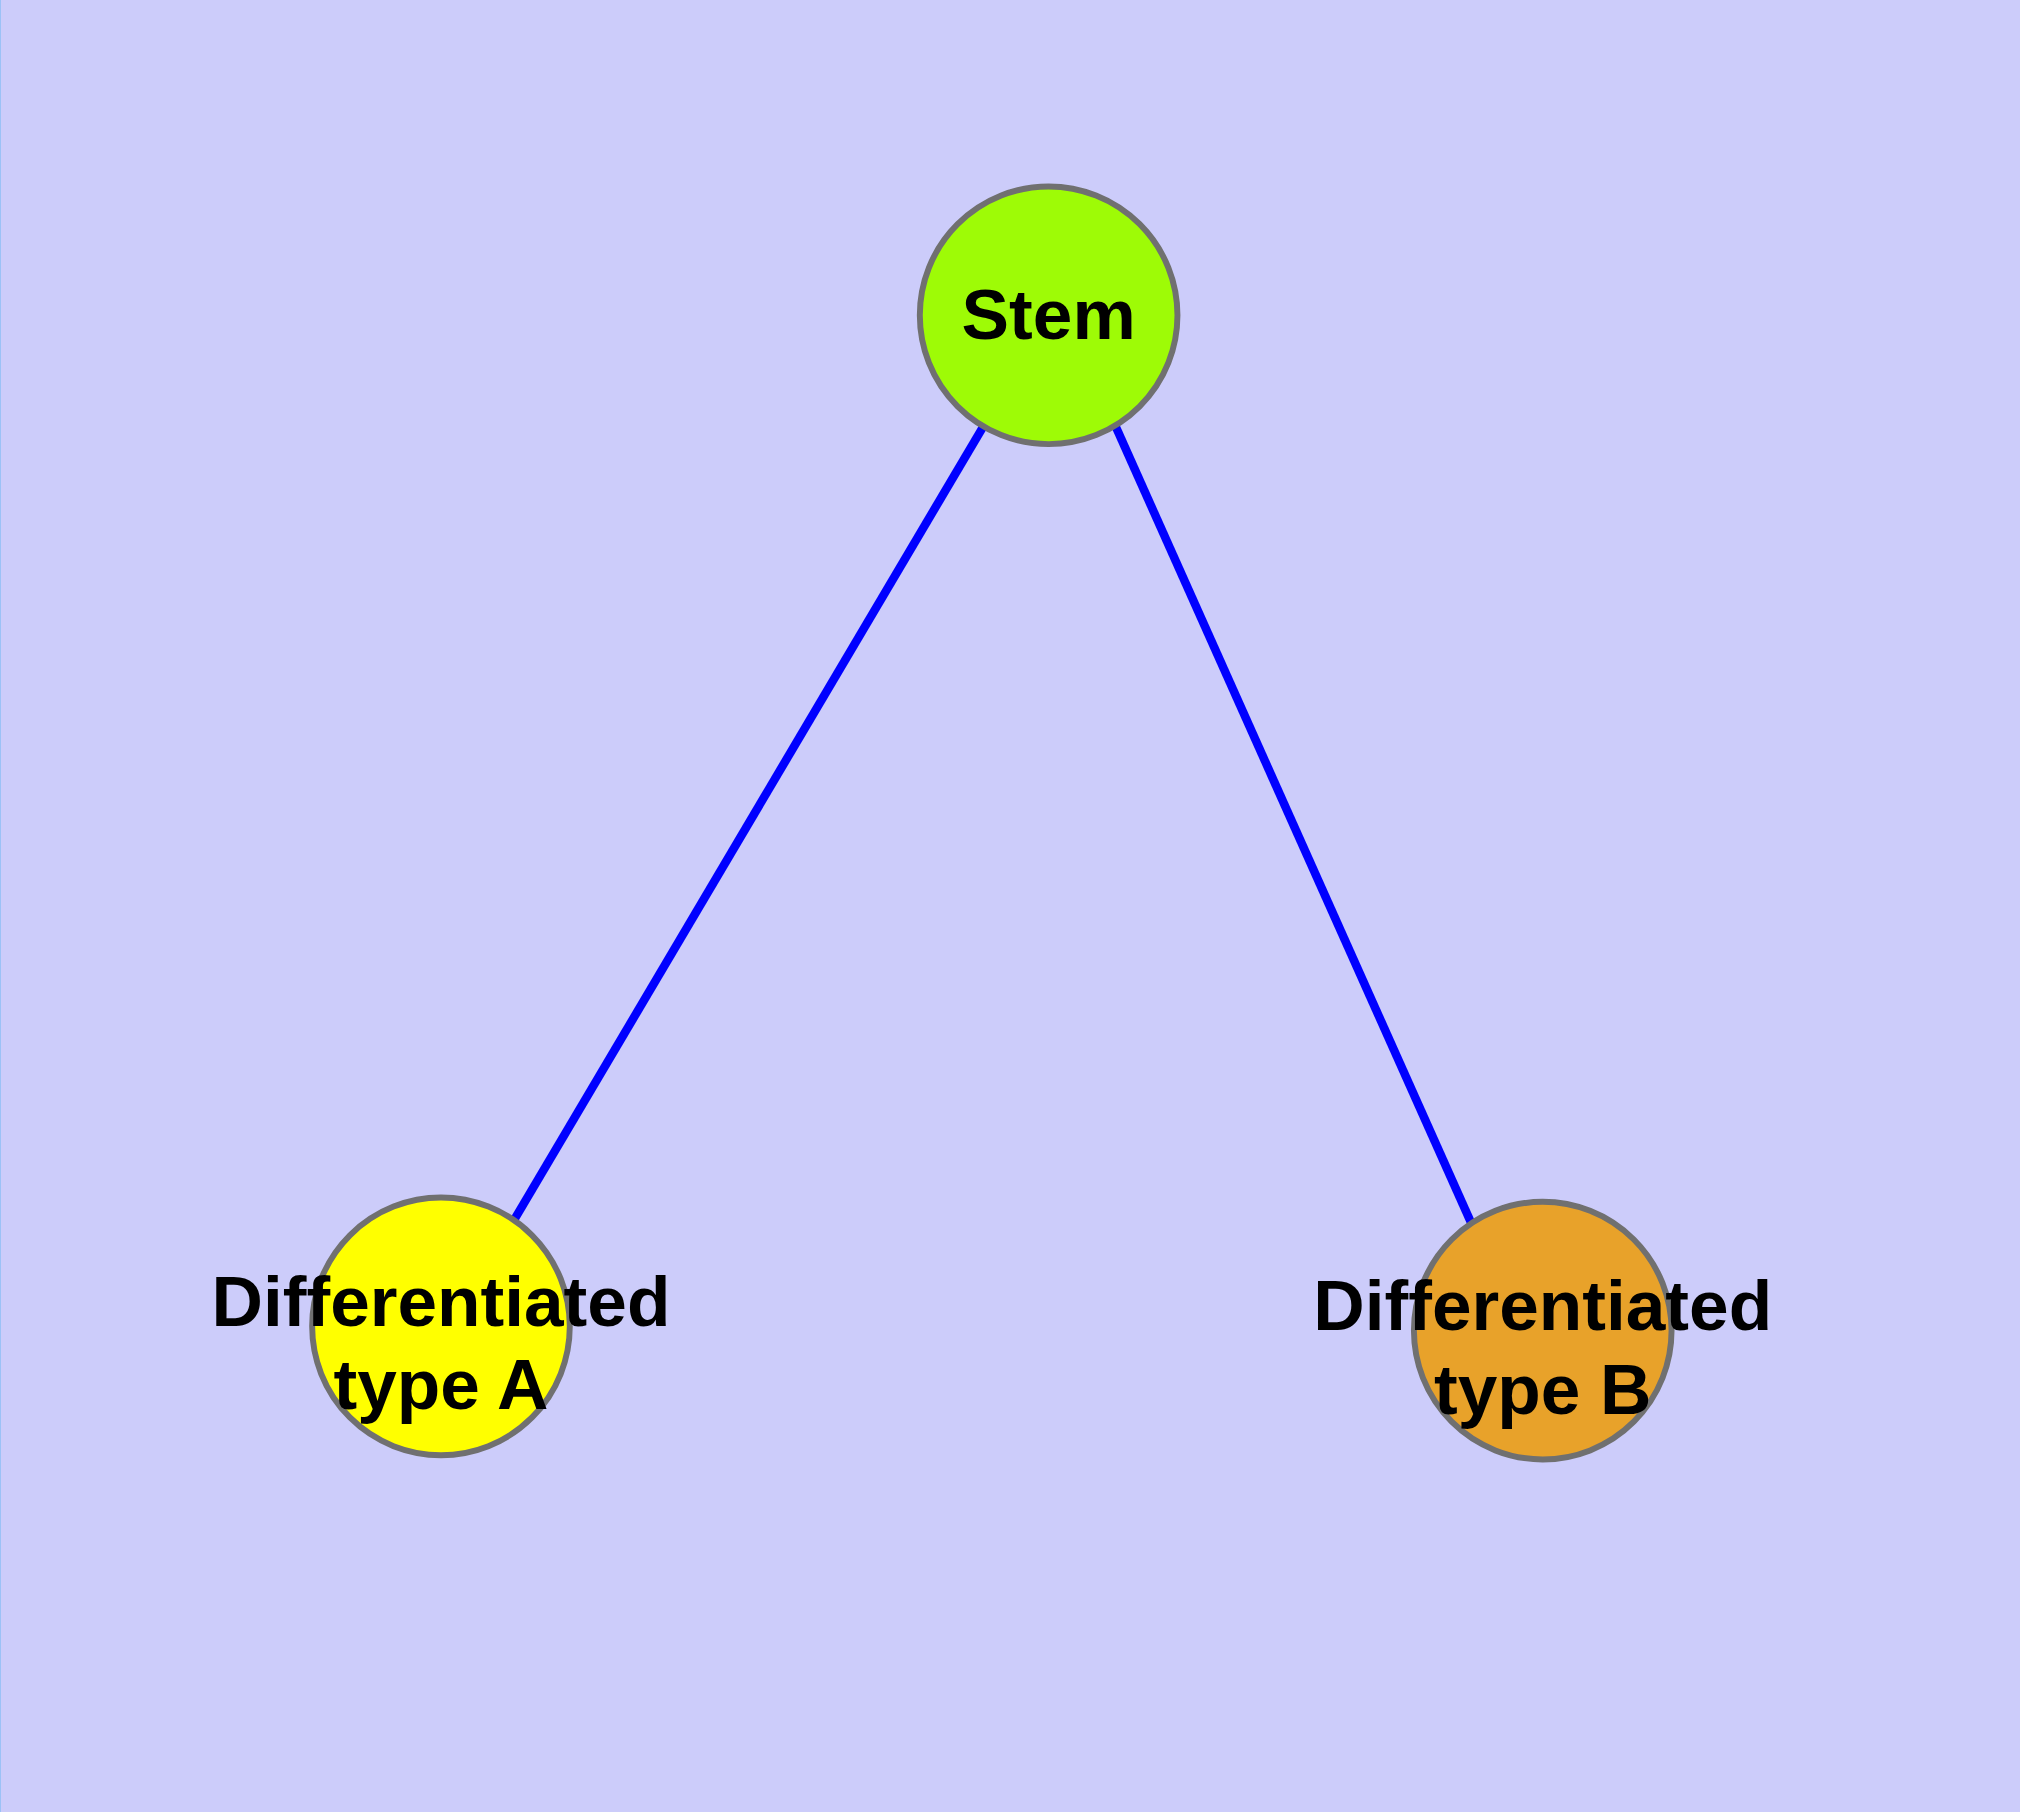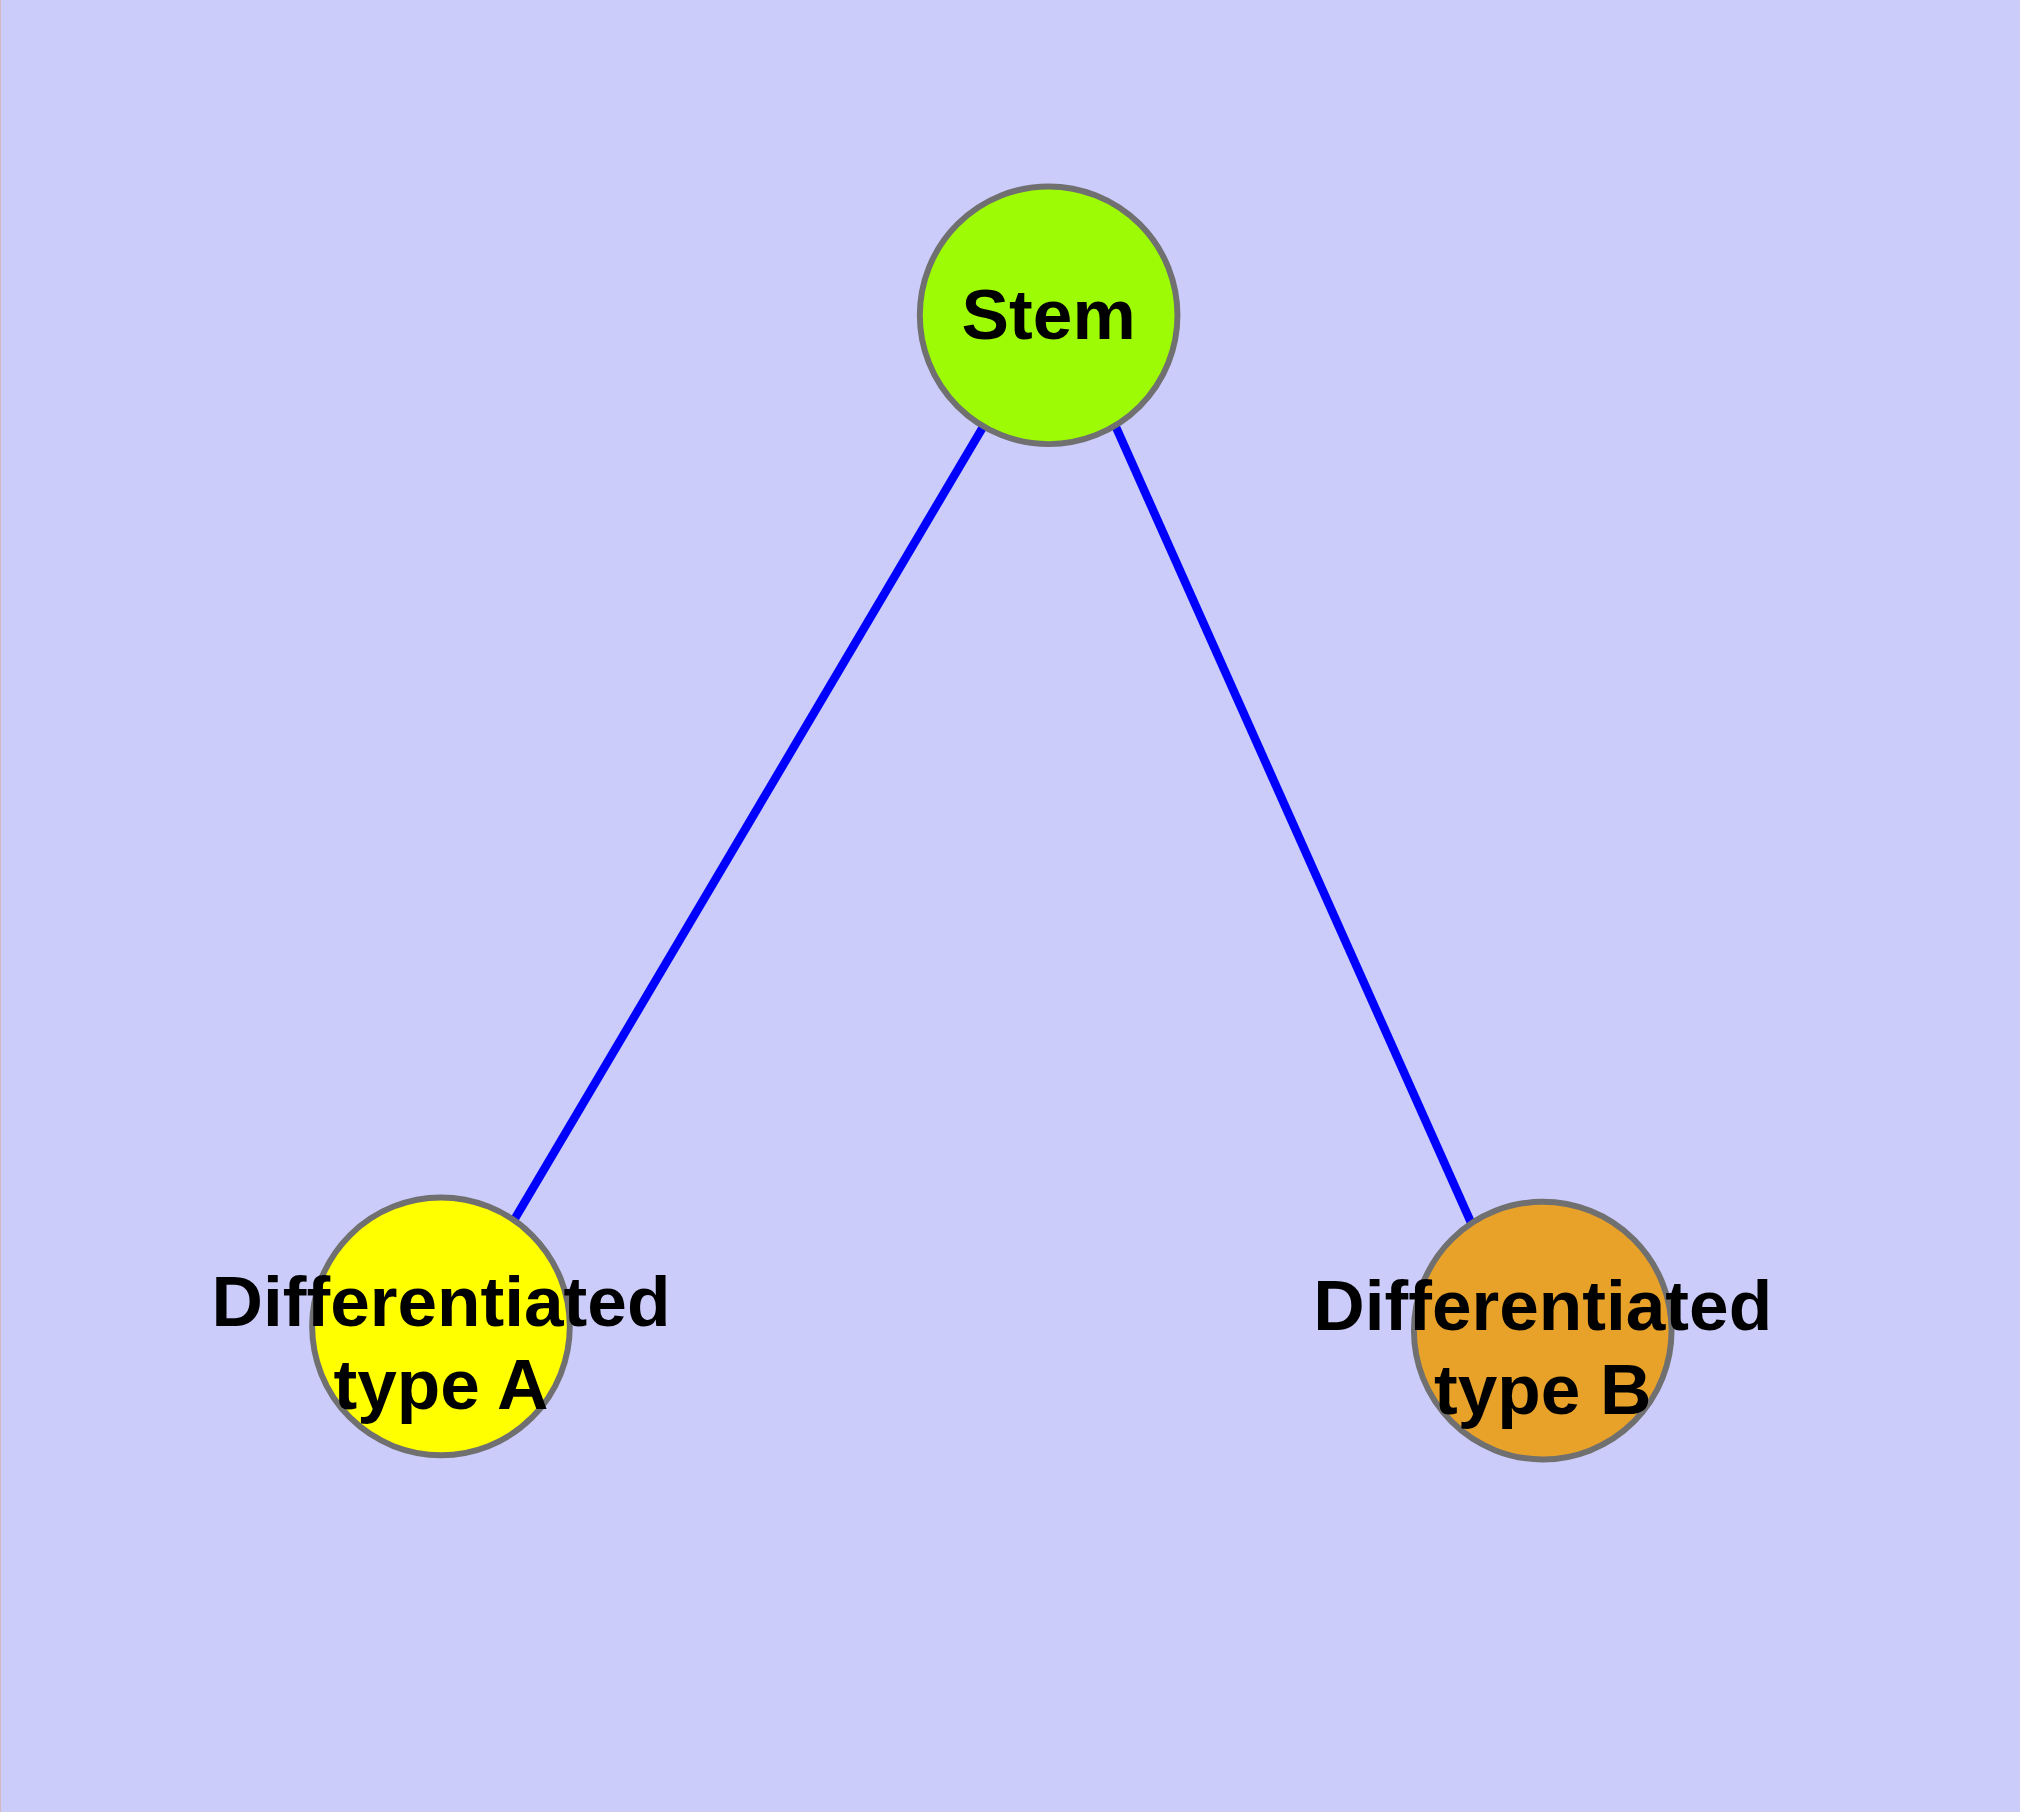--- a/index.html
+++ b/index.html
@@ -9,21 +9,21 @@
     background: #ccccfa;
   }
   body {
     font-family: "Liberation Sans", sans-serif;
   }
   #canvas-root {
     position: relative;
     width: 2021px;
     height: 1812px;
     overflow: hidden;
-    background: #f97316;
+    background: #0ea5e9;
   }
   #graph-svg {
     position: absolute;
     left: 0;
     top: 0;
     width: 2021px;
     height: 1812px;
     display: block;
   }
   .node-label {

